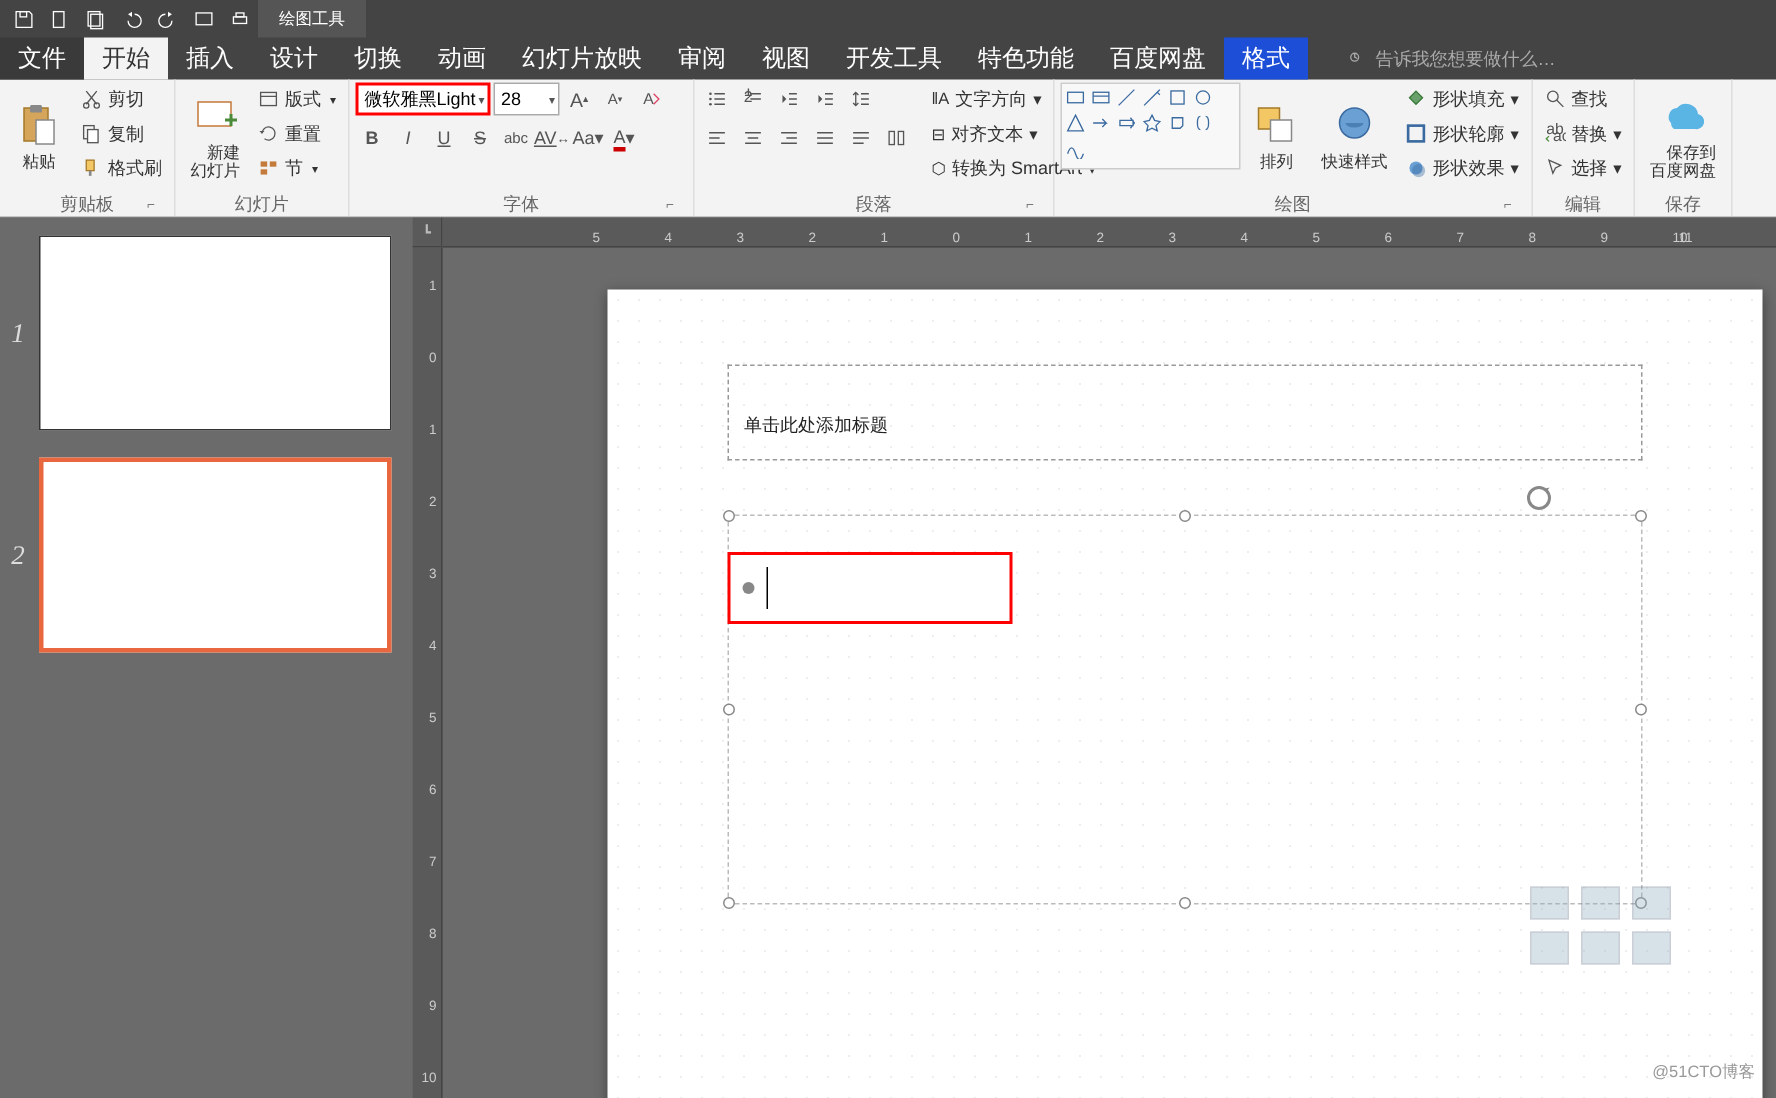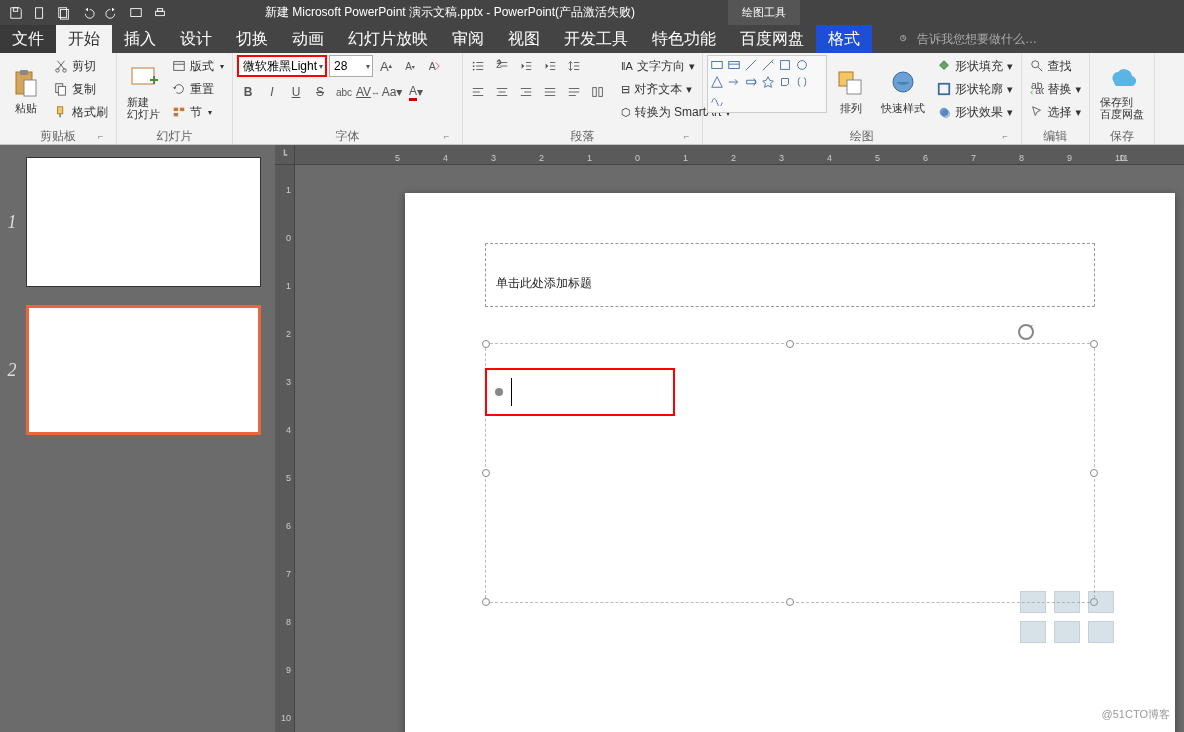--- a/index.html
+++ b/index.html
@@ -14,21 +14,21 @@
 .menu-tab.active{background:#f3f3f3;color:#333}
 .menu-tab.ctx{background:#1d4ed8}
 .tell-me{flex:1;display:flex;align-items:center;color:#aaa;padding-left:25px;gap:6px}
 .ribbon{height:92px;background:#f3f3f3;display:flex;border-bottom:1px solid #c6c6c6}
 .rgroup{display:flex;flex-direction:column;border-right:1px solid #ddd;padding:2px 4px 0}
 .rgroup-body{flex:1;display:flex;align-items:flex-start;gap:2px}
 .rgroup-label{height:16px;display:flex;align-items:center;justify-content:center;color:#666;font-size:11px;position:relative}
 .dlg-launch{position:absolute;right:2px;bottom:1px;width:12px;height:12px;color:#777;font-size:9px}
 .big-btn{display:flex;flex-direction:column;align-items:center;justify-content:center;padding:2px 6px;gap:2px;cursor:pointer;height:72px}
 .big-btn .ico{width:32px;height:32px;display:flex;align-items:center;justify-content:center}
-.big-btn .lbl{font-size:11px;color:#333;text-align:left;line-height:12px}
+.big-btn .lbl{font-size:11px;color:#333;text-align:right;line-height:12px}
 .small-row{display:flex;align-items:center;height:22px;gap:2px}
 .sbtn{width:22px;height:22px;display:flex;align-items:center;justify-content:center;cursor:pointer;color:#555}
 .sbtn svg{width:14px;height:14px}
 .txt-btn{height:22px;display:flex;align-items:center;gap:4px;padding:0 4px;cursor:pointer;color:#333;font-size:11px;white-space:nowrap}
 .combo{height:22px;border:1px solid #aaa;background:#fff;display:flex;align-items:center;padding:0 2px 0 4px;font-size:11px}
 .combo.font{width:90px;border:2px solid red}
 .combo.size{width:44px}
 .combo .dd{margin-left:auto;font-size:8px;color:#555}
 .vcol{display:flex;flex-direction:column;gap:1px}
 .shapes-gallery{width:120px;height:58px;border:1px solid #ccc;background:#f8f8f8;display:flex;flex-wrap:wrap;align-content:flex-start;padding:2px;gap:3px}
@@ -96,24 +96,20 @@
       <svg viewBox="0 0 16 16">
         <rect x="2" y="3" width="12" height="9" fill="none" stroke="#fff"></rect>
       </svg>
     </div>
   <div class="qat-btn">
       <svg viewBox="0 0 16 16">
         <rect x="3" y="6" width="10" height="5" fill="none" stroke="#fff"></rect>
         <rect x="5" y="3" width="6" height="3" fill="none" stroke="#fff"></rect>
       </svg>
     </div>
-  <div class="title-area">
-    <span>新建 Microsoft PowerPoint 演示文稿.pptx</span>&nbsp;-&nbsp;
-    <span>PowerPoint(产品激活失败)</span>
-  </div>
   <div class="ctx-tab">绘图工具</div>
   <div style="width:380px"></div>
 </div>
 
 <div class="menubar">
   <div class="menu-tab" style="background:#3a3a3a">文件</div>
   <div class="menu-tab active">开始</div>
   <div class="menu-tab">插入</div>
   <div class="menu-tab">设计</div>
   <div class="menu-tab">切换</div>

